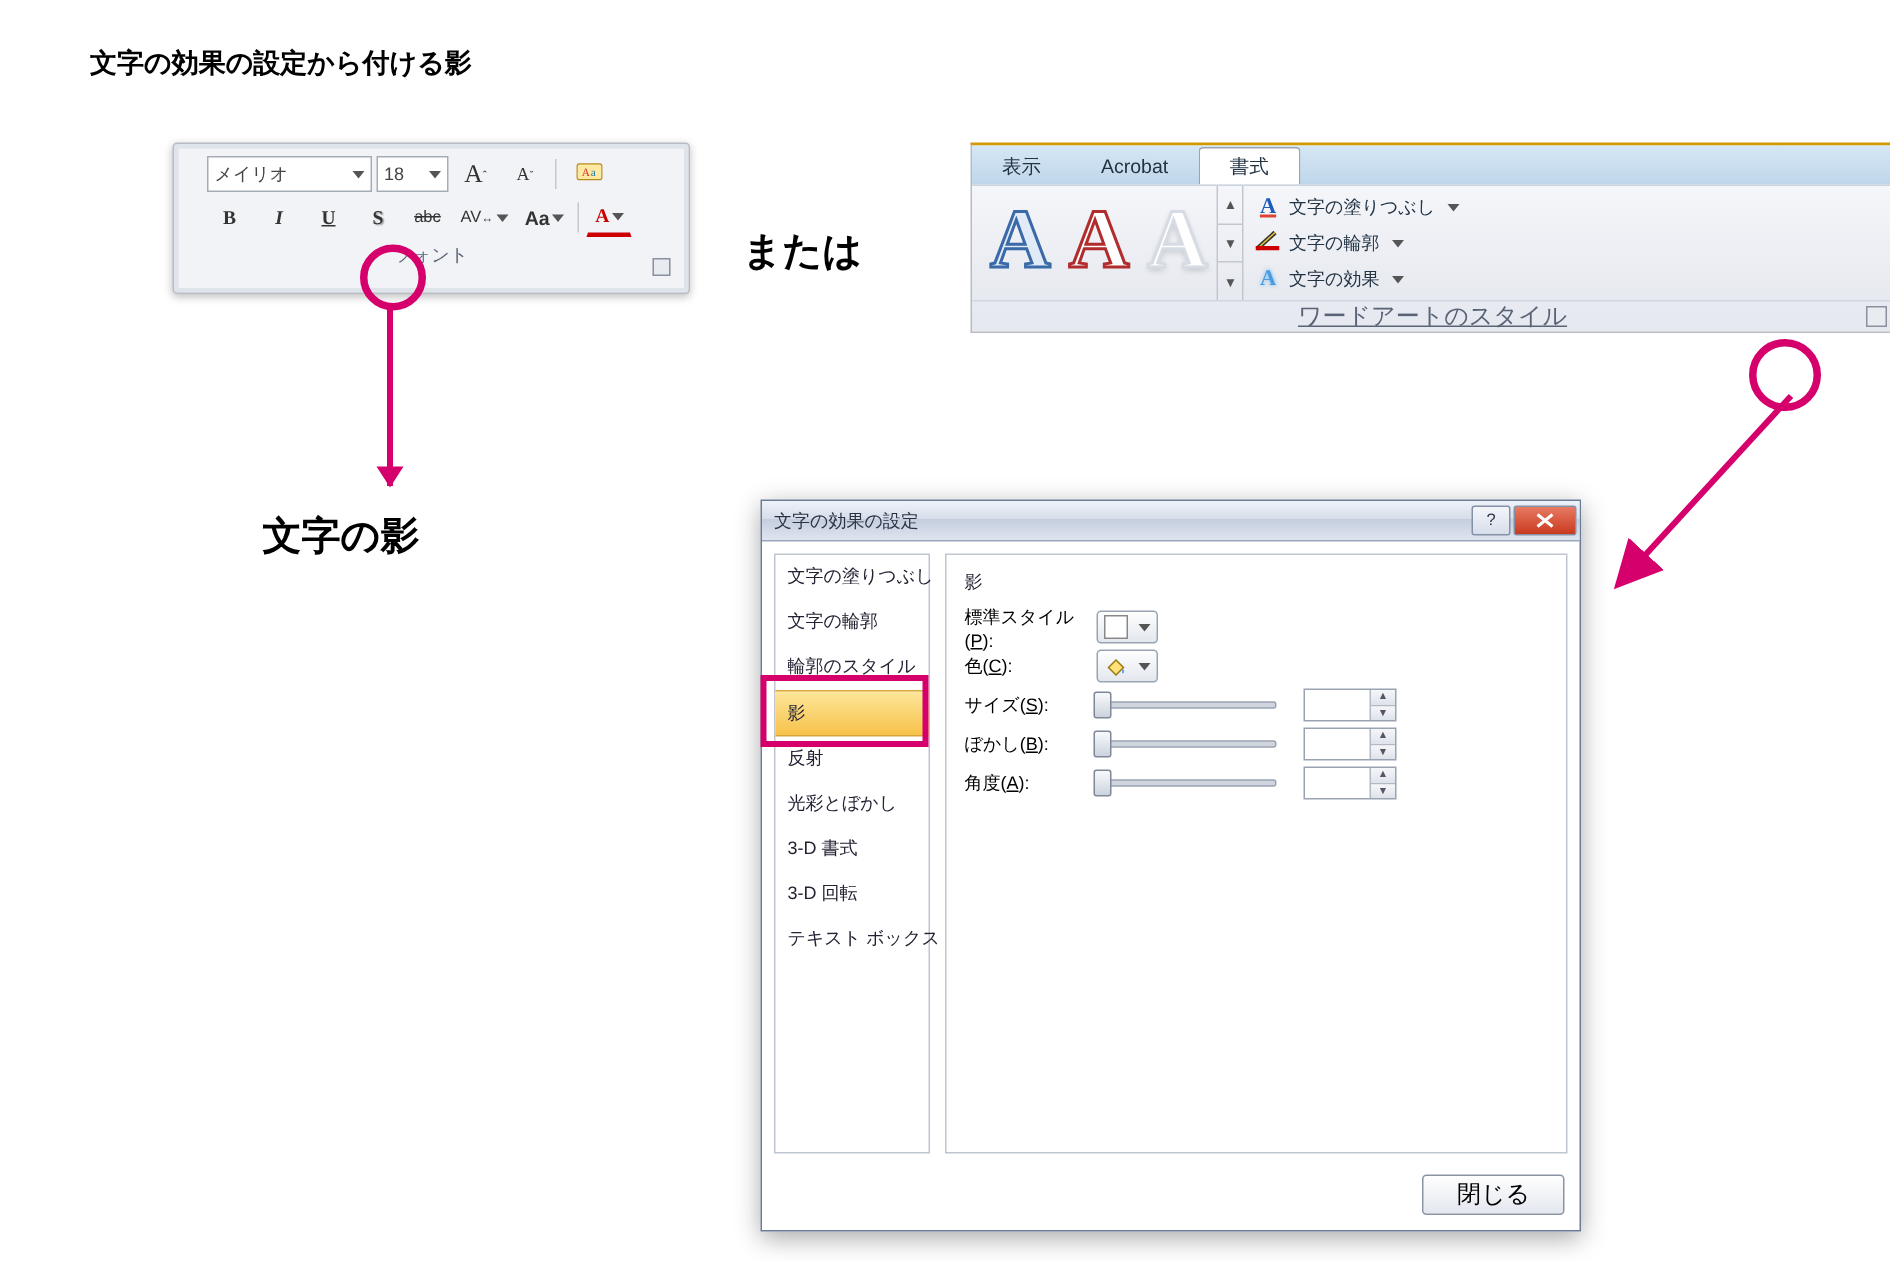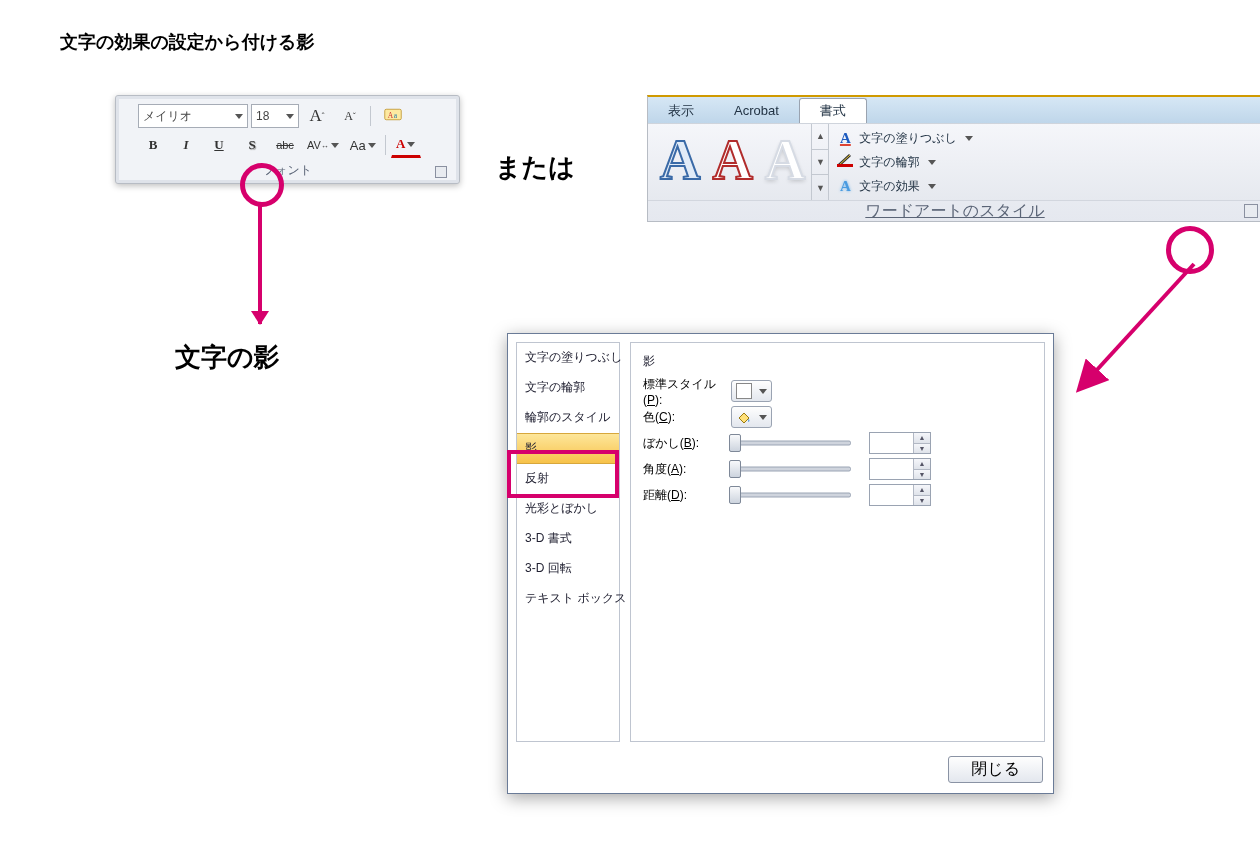--- a/index.html
+++ b/index.html
@@ -81,21 +81,21 @@
   .font-panel .row2 .tool-btn { font-weight: bold; }
   .tool-btn.underline { text-decoration: underline; }
   .tool-btn.strike  { text-decoration: line-through; }
   .tool-btn.font-color { color: #c00; }
   .sep { width: 1px; height: 20px; background: #c3c8d0; margin: 0 2px; }
 
   .font-panel-label {
     text-align: center;
     font-size: 12px;
     color: #5a6476;
-    padding: 2px 0 4px;
+    padding: 2px 0 16px;
     position: relative;
   }
   .font-panel-label::after {
     content: "";
     position: absolute;
     right: 6px; top: 50%;
     transform: translateY(-50%);
     width: 10px; height: 10px;
     border: 1px solid #8a90a0;
     background: #e8ebf0;
@@ -480,21 +480,21 @@
     <span class="tool-btn" style="font-family:'Times New Roman',serif;">B</span>
     <span class="tool-btn" style="font-style:italic;font-family:'Times New Roman',serif;">I</span>
     <span class="tool-btn underline" style="font-family:'Times New Roman',serif;">U</span>
     <span class="tool-btn" style="font-family:'Times New Roman',serif;text-shadow:1px 1px 1px #999;">S</span>
     <span class="tool-btn strike" style="font-weight:normal;font-size:11px;">abc</span>
     <span class="tool-btn" style="font-weight:normal;font-size:11px;">
       <span>AV</span>
         <span style="font-size:8px;">↔</span>
       <span class="caret"></span>
     </span>
-    <span class="tool-btn" style="font-weight:normal;">
+    <span class="tool-btn" style="font-weight:bold;">
       <span>Aa</span>
       <span class="caret"></span>
     </span>
     <span class="sep"></span>
     <span class="tool-btn font-color" style="font-family:'Times New Roman',serif; border-bottom:3px solid #c00;">
       <span>A</span>
       <span class="caret"></span>
     </span>
   </div>
   <div class="font-panel-label">
@@ -559,20 +559,30 @@
 <svg class="arrow-diag" viewBox="0 0 130 140">
   <defs>
     <marker id="ah" markerWidth="8" markerHeight="8" refX="5" refY="4" orient="auto">
       <path d="M0,0 L8,4 L0,8 Z" fill="#d6006c"></path>
     </marker>
   </defs>
   <line x1="122" y1="6" x2="12" y2="126" stroke="#d6006c" stroke-width="4" marker-end="url(#ah)"></line>
 </svg>
 
 <div class="dialog">
+  <div class="dialog-title">
+    <span>文字の効果の設定</span>
+    <span class="spacer"></span>
+    <span class="title-btn">?</span>
+    <span class="title-btn close">
+      <svg width="14" height="12">
+          <path d="M2 2 L12 10 M12 2 L2 10" stroke="#fff" stroke-width="2"></path>
+        </svg>
+    </span>
+  </div>
   <div class="dialog-body">
     <div class="dialog-nav">
       <div class="dialog-nav-item">文字の塗りつぶし</div>
       <div class="dialog-nav-item">文字の輪郭</div>
       <div class="dialog-nav-item">輪郭のスタイル</div>
       <div class="dialog-nav-item selected">影</div>
       <div class="dialog-nav-item">反射</div>
       <div class="dialog-nav-item">光彩とぼかし</div>
       <div class="dialog-nav-item">3-D 書式</div>
       <div class="dialog-nav-item">3-D 回転</div>
@@ -594,20 +604,33 @@
         <span class="dropdown-btn paint">
           <svg viewBox="0 0 16 14">
             <path d="M3 8 L8 3 L13 8 L8 13 Z" fill="#ffe17a" stroke="#9a7a11"></path>
             <path d="M12 9 C14 9 14 12 12 12 Z" fill="#6aa6e0"></path>
           </svg>
           <span class="caret"></span>
         </span>
       </div>
 
       <div class="form-row">
+        <span class="lbl">サイズ(<u>S</u>):</span>
+        <span class="slider">
+            <span class="slider-thumb"></span>
+          </span>
+        <span class="num-spin">
+            <span class="v"></span>
+            <span class="spinners">
+              <div>▲</div>
+              <div>▼</div>
+            </span>
+          </span>
+      </div>
+      <div class="form-row">
         <span class="lbl">ぼかし(<u>B</u>):</span>
         <span class="slider">
             <span class="slider-thumb"></span>
           </span>
         <span class="num-spin">
             <span class="v"></span>
             <span class="spinners">
               <div>▲</div>
               <div>▼</div>
             </span>
@@ -619,33 +642,20 @@
             <span class="slider-thumb"></span>
           </span>
         <span class="num-spin">
             <span class="v"></span>
             <span class="spinners">
               <div>▲</div>
               <div>▼</div>
             </span>
           </span>
       </div>
-      <div class="form-row">
-        <span class="lbl">距離(<u>D</u>):</span>
-        <span class="slider">
-            <span class="slider-thumb"></span>
-          </span>
-        <span class="num-spin">
-            <span class="v"></span>
-            <span class="spinners">
-              <div>▲</div>
-              <div>▼</div>
-            </span>
-          </span>
-      </div>
     </div>
   </div>
   <div class="dialog-footer">
     <button class="dlg-btn">閉じる</button>
   </div>
 </div>
 
 <div class="hl-rect r1"></div>
 
 </body></html>

